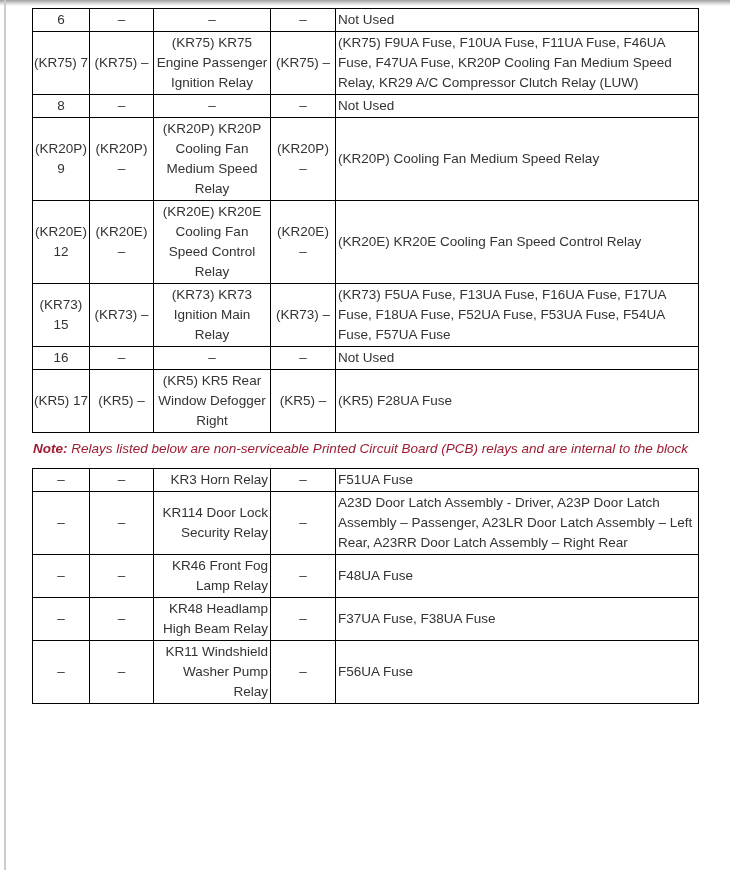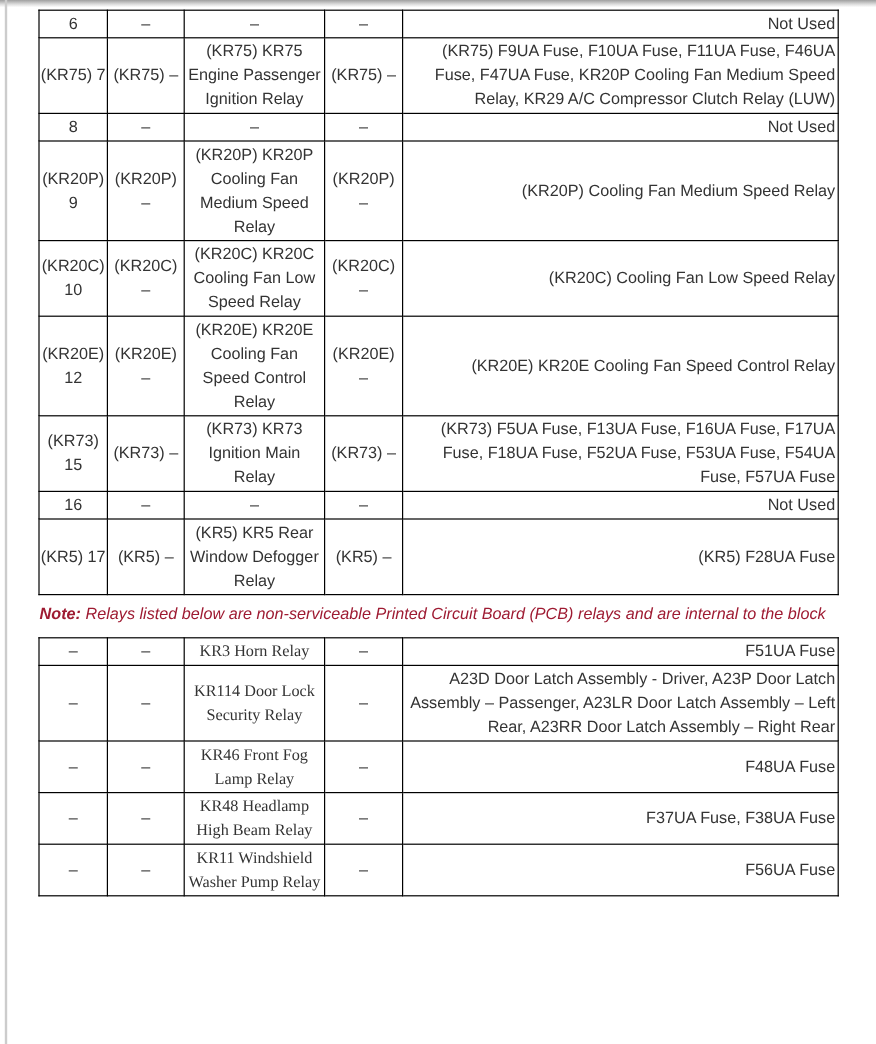--- a/index.html
+++ b/index.html
@@ -22,22 +22,22 @@
     border-collapse:collapse;table-layout:fixed;width:666px;
   }
   table.relay td{
     border:1px solid #000000;
     font-size:13.5px;line-height:20px;
     padding:1px 2px;vertical-align:middle;text-align:center;
     word-wrap:break-word;color:#333333;
   }
   table.relay td.c1{padding:1px 0;}
   table.relay td.c2{padding:1px 1px;}
-  table.relay td.c5{text-align:right;}
-  table.relay.lower td.c3{text-align:center;font-family:Liberation Serif, serif;}
+  table.relay td.c5{text-align:left;}
+  table.relay.lower td.c3{text-align:right;}
   .pcb-note{
     margin:5px 0 9px 1px;width:656px;
     font-size:13.5px;line-height:21px;color:#9e1b32;font-style:italic;
   }
   .pcb-note b{font-weight:bold;}
 </style>
 </head>
 <body>
 
 <div class="top-strip"></div>
@@ -76,27 +76,20 @@
           <td class="c5">Not Used</td>
         </tr>
         <tr>
           <td class="c1">(KR20P) 9</td>
           <td class="c2">(KR20P) –</td>
           <td class="c3">(KR20P) KR20P Cooling Fan Medium Speed Relay</td>
           <td class="c4">(KR20P) –</td>
           <td class="c5">(KR20P) Cooling Fan Medium Speed Relay</td>
         </tr>
         <tr>
-          <td class="c1">(KR20C) 10</td>
-          <td class="c2">(KR20C) –</td>
-          <td class="c3">(KR20C) KR20C Cooling Fan Low Speed Relay</td>
-          <td class="c4">(KR20C) –</td>
-          <td class="c5">(KR20C) Cooling Fan Low Speed Relay</td>
-        </tr>
-        <tr>
           <td class="c1">(KR20E) 12</td>
           <td class="c2">(KR20E) –</td>
           <td class="c3">(KR20E) KR20E Cooling Fan Speed Control Relay</td>
           <td class="c4">(KR20E) –</td>
           <td class="c5">(KR20E) KR20E Cooling Fan Speed Control Relay</td>
         </tr>
         <tr>
           <td class="c1">(KR73) 15</td>
           <td class="c2">(KR73) –</td>
           <td class="c3">(KR73) KR73 Ignition Main Relay</td>
@@ -106,21 +99,21 @@
         <tr>
           <td class="c1">16</td>
           <td class="c2">–</td>
           <td class="c3">–</td>
           <td class="c4">–</td>
           <td class="c5">Not Used</td>
         </tr>
         <tr>
           <td class="c1">(KR5) 17</td>
           <td class="c2">(KR5) –</td>
-          <td class="c3">(KR5) KR5 Rear Window Defogger Relay</td>
+          <td class="c3">(KR5) KR5 Rear Window Defogger Right</td>
           <td class="c4">(KR5) –</td>
           <td class="c5">(KR5) F28UA Fuse</td>
         </tr>
       </tbody>
   </table>
 
   <p class="pcb-note"><b>Note:</b><span> Relays listed below are non-serviceable Printed Circuit Board (PCB) relays and are internal to the block</span></p>
 
   <table class="relay lower">
     <colgroup>

